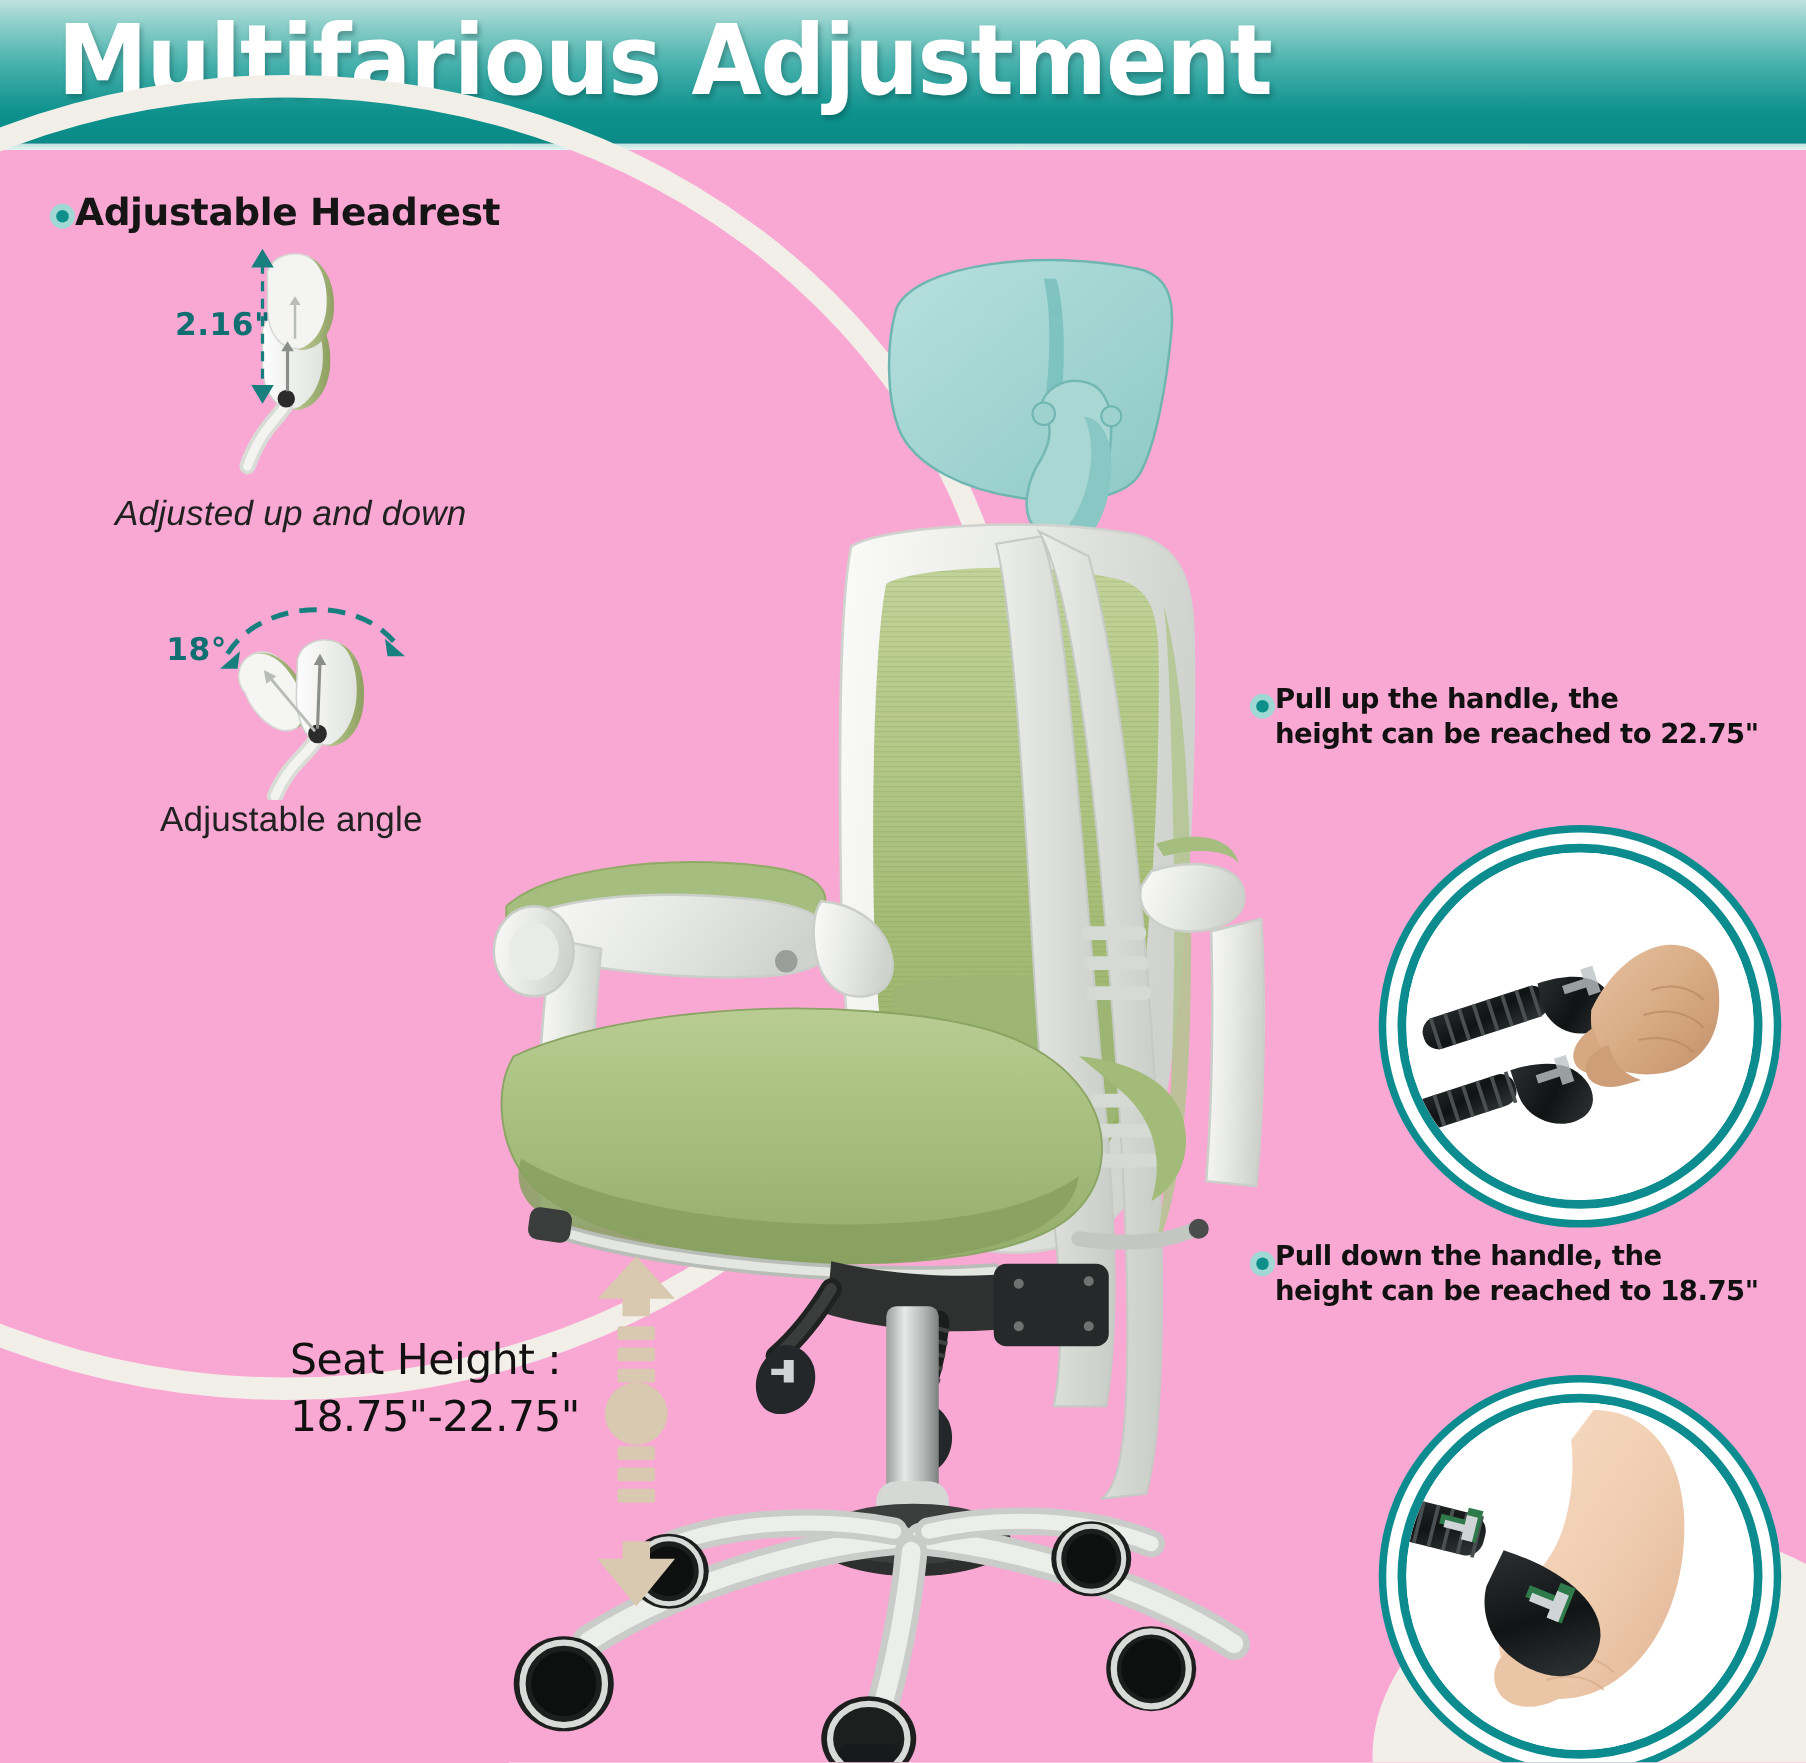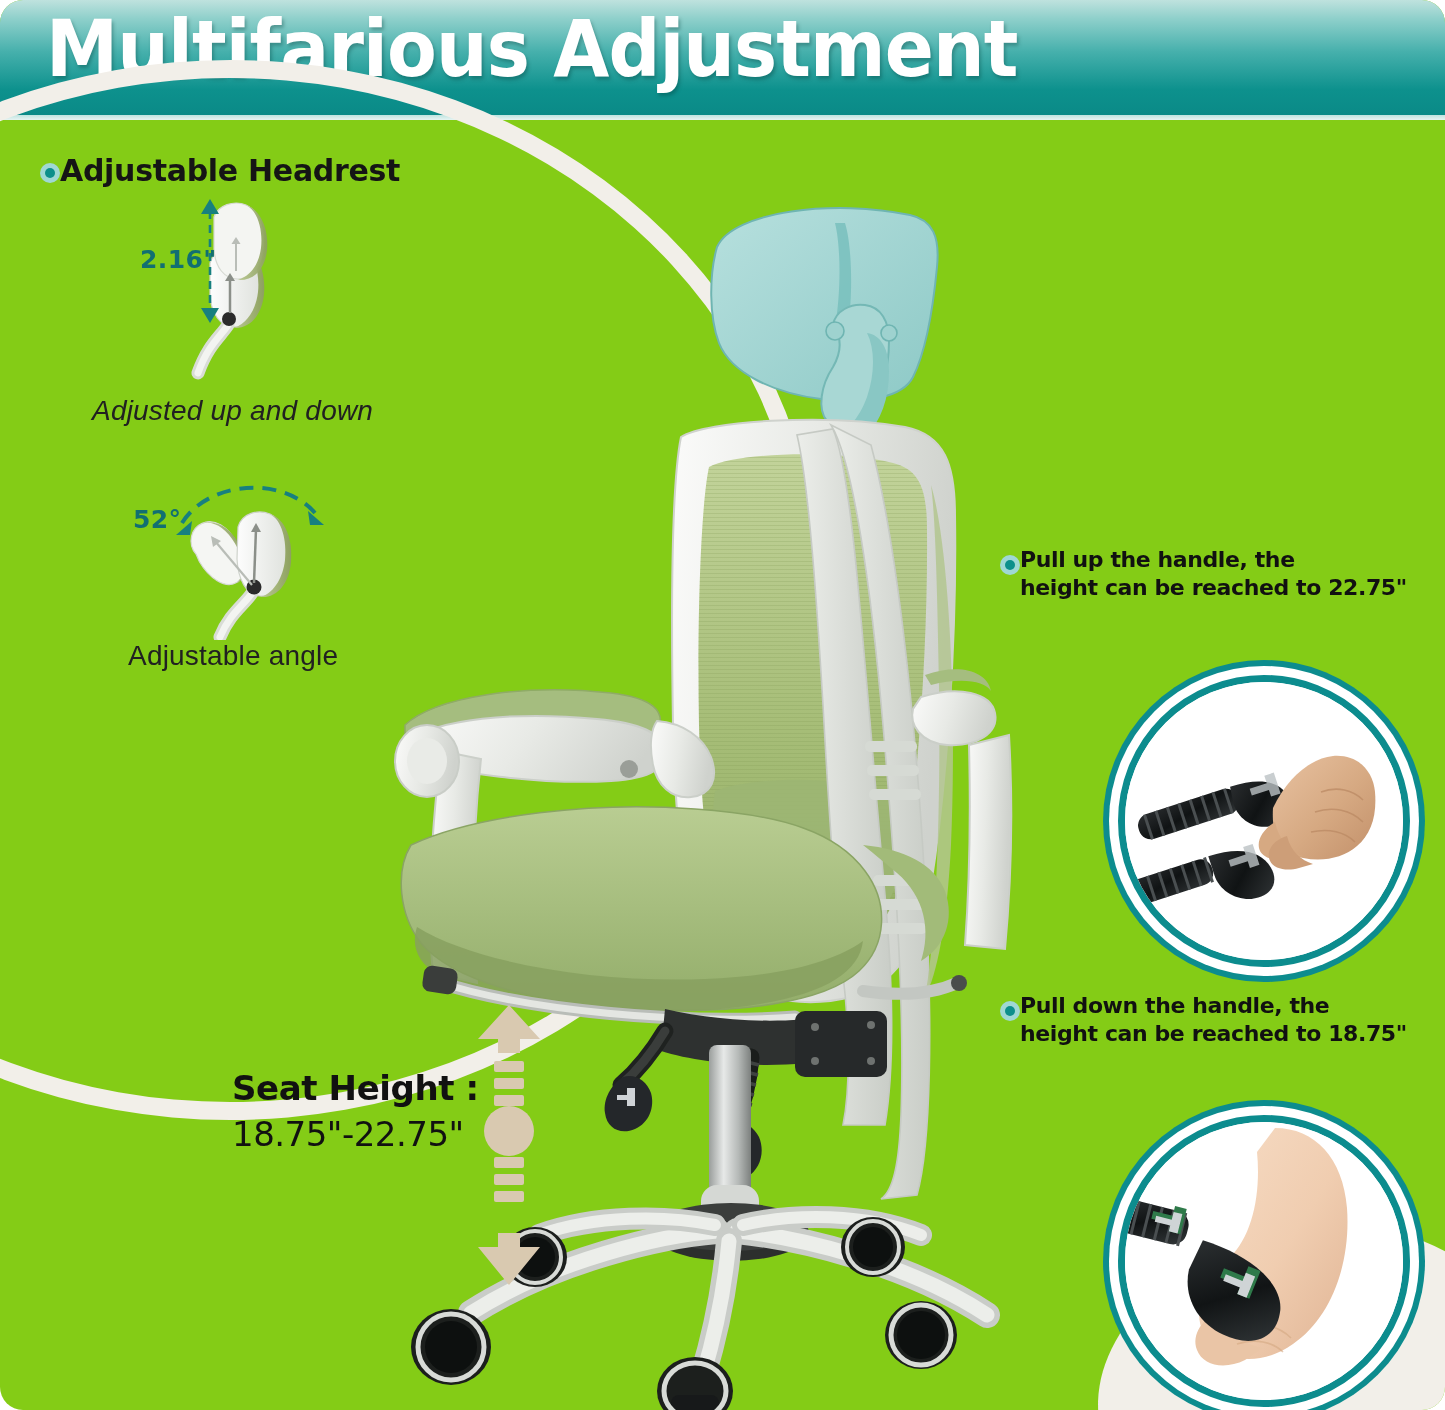--- a/index.html
+++ b/index.html
@@ -3,21 +3,21 @@
 <meta charset="utf-8">
 <style>
   html,body{margin:0;padding:0;}
   body{
     width:1445px;height:1410px;
     background:#ffffff;
     font-family:"Liberation Sans", sans-serif;
     overflow:hidden;
     position:relative;
   }
-  #page{position:relative;width:1445px;height:1410px;overflow:hidden;background:#84cc16;border-radius:23px;}
+  #page{position:relative;width:1445px;height:1410px;overflow:hidden;background:#f9a8d4;}
 
   
   .banner{
     position:absolute;left:0;top:0;width:1445px;height:115px;
     background:linear-gradient(180deg,#bfe2de 0%,#8fd0cb 16%,#46b0ac 45%,#0d918d 78%,#0a8a87 100%);
   }
   .banner-underline{
     position:absolute;left:0;top:115px;width:1445px;height:5px;
     background:linear-gradient(180deg,#bfe3df 0%,#e6f4f2 100%);
   }
@@ -75,21 +75,21 @@
   .measure{
     position:absolute;
     font-family:"DejaVu Sans", sans-serif;
     font-weight:700;font-size:25px;color:#116f72;letter-spacing:.4px;white-space:nowrap;
   }
 
   
   .sh-block{position:absolute;left:232px;top:1068px;}
   .sh-title{
     font-family:"DejaVu Sans", sans-serif;
-    font-weight:700;font-size:34px;color:#111;letter-spacing:-.4px;white-space:nowrap;
+    font-weight:400;font-size:34px;color:#111;letter-spacing:-.4px;white-space:nowrap;
   }
   .sh-range{
     font-family:"DejaVu Sans", sans-serif;
     font-weight:400;font-size:34px;color:#111;letter-spacing:-.5px;white-space:nowrap;margin-top:6px;
   }
 
   
   .ring{
     position:absolute;border-radius:50%;
     border:7px solid #0c8c8e;
@@ -168,21 +168,21 @@
 
     <path d="M92 128 C84 140 70 148 60 172" stroke="#d9dcd6" stroke-width="13" fill="none" stroke-linecap="round"></path>
     <path d="M92 128 C84 140 70 148 60 172" stroke="#f3f4f1" stroke-width="7" fill="none" stroke-linecap="round"></path>
     <circle cx="94" cy="122" r="7.5" fill="#2b2b2b"></circle>
 
     <path d="M94 118 L96 64" stroke="#8b8f89" stroke-width="2.5" fill="none"></path>
     <path d="M96 58 l-5 9 l10 0 Z" fill="#8b8f89"></path>
     <path d="M92 120 L55 76" stroke="#b9bdb7" stroke-width="2.2" fill="none"></path>
     <path d="M51 71 l2 11 l8 -6 Z" fill="#b9bdb7"></path>
   </svg>
-  <div class="measure" style="left:133px;top:505px;">52°</div>
+  <div class="measure" style="left:133px;top:505px;">18°</div>
   <div class="cap" style="left:128px;top:640px;">Adjustable angle</div>
 
   <svg class="lay" style="left:365px;top:185px;" width="660" height="1225" viewBox="0 0 660 1225">
     <defs>
       <linearGradient id="frameG" x1="0" y1="0" x2="1" y2="0.2">
         <stop offset="0" stop-color="#fbfbfa"></stop>
           <stop offset=".5" stop-color="#e8eae6"></stop>
           <stop offset="1" stop-color="#cfd2cd"></stop>
       </linearGradient>
       <linearGradient id="frameG2" x1="0" y1="0" x2="1" y2="0">

